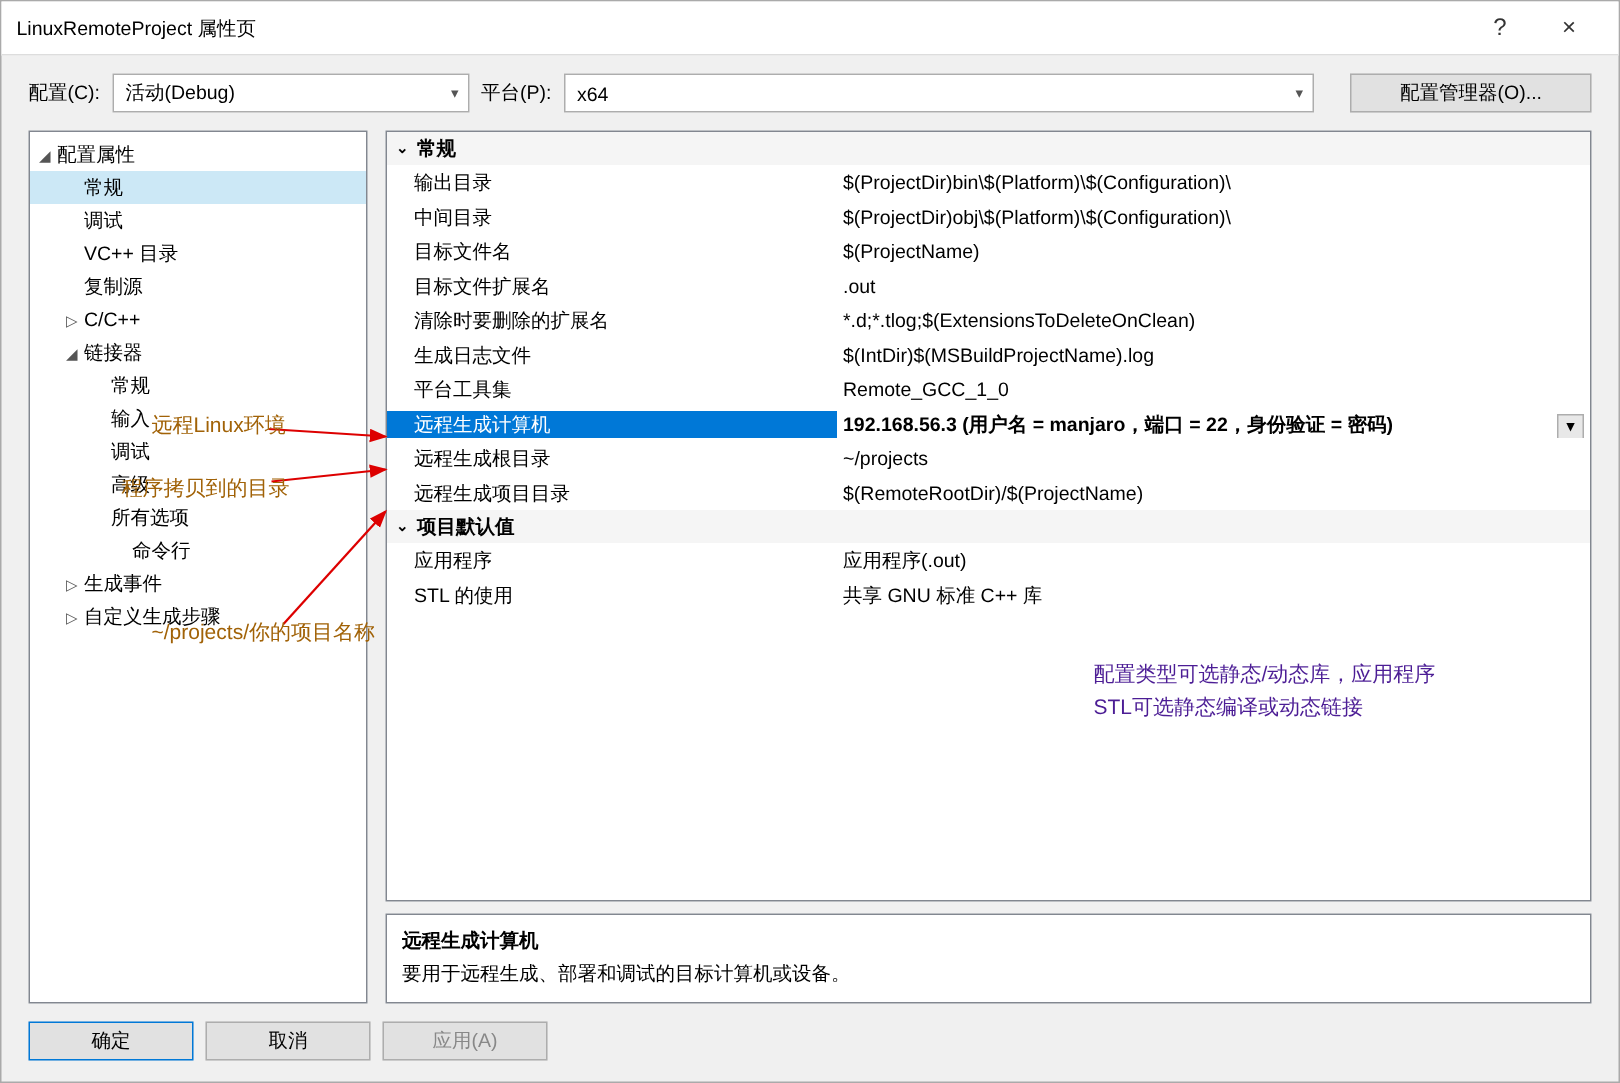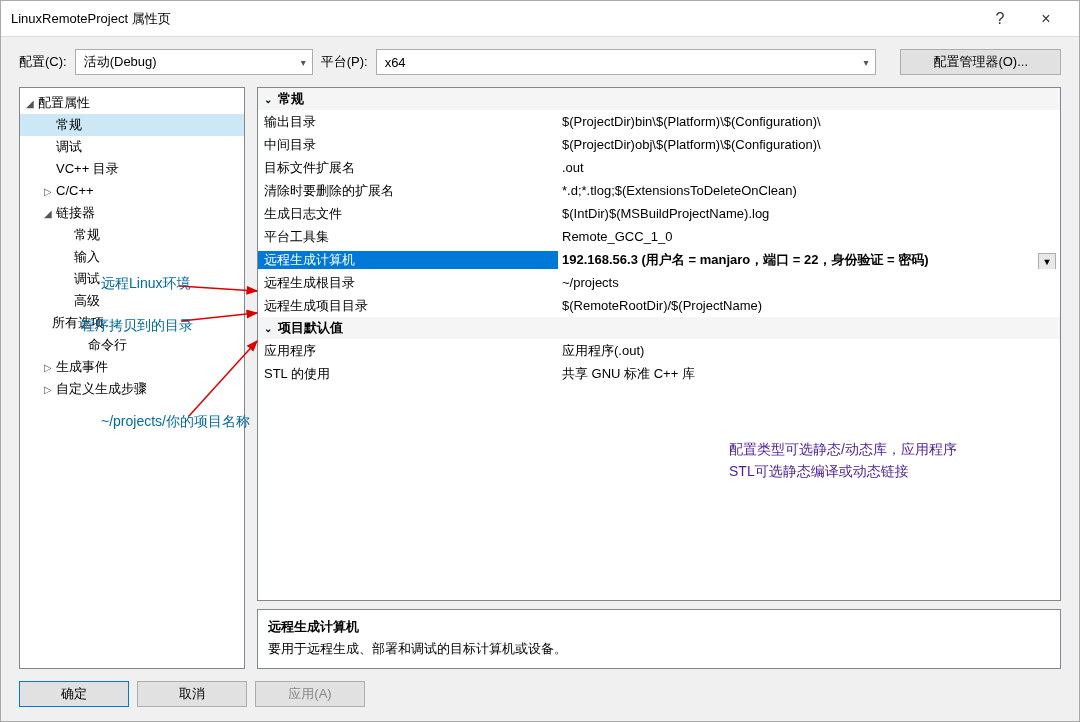--- a/index.html
+++ b/index.html
@@ -117,21 +117,21 @@
     background: #f5f5f5;
   }
   .pg-section .expander { display:inline-block; width: 14px; font-size: 10px; }
   .pg-row {
     display: flex;
     height: 23px;
     align-items: center;
   }
   .pg-name {
     width: 300px;
-    padding-left: 6px;
+    padding-left: 18px;
   }
   .pg-value {
     flex: 1;
     padding-left: 4px;
     white-space: nowrap;
     overflow: hidden;
     position: relative;
   }
   .pg-row.selected .pg-name { background: #0078d7; color: #fff; }
   .pg-row.selected .pg-value { font-weight: bold; }
@@ -155,21 +155,21 @@
   }
   .descbox .d-title { font-weight: bold; margin-bottom: 4px; }
   .footer {
     padding: 12px 18px 14px;
     display: flex;
     justify-content: flex-start;
     gap: 8px;
     border-radius: 23px;
   }
   
-  .anno { position: absolute; color: #0369a1; font-size: 14px; pointer-events: none; z-index: 10; }
+  .anno { position: absolute; color: #a16207; font-size: 14px; pointer-events: none; z-index: 10; }
   .anno.blue { color: #4c1d95; }
   .arrow-svg { position: absolute; pointer-events: none; z-index: 9; overflow: visible; }
 </style>
 </head>
 <body>
 
 <div class="dialog">
 
   <div class="titlebar">
     <div class="title">LinuxRemoteProject 属性页</div>
@@ -193,45 +193,50 @@
   </div>
 
   <div class="content">
 
     <div class="tree" id="tree">
 
     <div class="tree-item" style="padding-left: 6px;"><span class="expander">◢</span><span>配置属性</span></div>
         <div class="tree-item selected" style="padding-left: 24px;"><span class="expander"></span><span>常规</span></div>
         <div class="tree-item" style="padding-left: 24px;"><span class="expander"></span><span>调试</span></div>
         <div class="tree-item" style="padding-left: 24px;"><span class="expander"></span><span>VC++ 目录</span></div>
+        <div class="tree-item" style="padding-left: 24px;"><span class="expander"></span><span>复制源</span></div>
         <div class="tree-item" style="padding-left: 24px;"><span class="expander">▷</span><span>C/C++</span></div>
         <div class="tree-item" style="padding-left: 24px;"><span class="expander">◢</span><span>链接器</span></div>
         <div class="tree-item" style="padding-left: 42px;"><span class="expander"></span><span>常规</span></div>
         <div class="tree-item" style="padding-left: 42px;"><span class="expander"></span><span>输入</span></div>
         <div class="tree-item" style="padding-left: 42px;"><span class="expander"></span><span>调试</span></div>
         <div class="tree-item" style="padding-left: 42px;"><span class="expander"></span><span>高级</span></div>
-        <div class="tree-item" style="padding-left: 20px;"><span class="expander"></span><span>所有选项</span></div>
+        <div class="tree-item" style="padding-left: 42px;"><span class="expander"></span><span>所有选项</span></div>
         <div class="tree-item" style="padding-left: 56px;"><span class="expander"></span><span>命令行</span></div>
         <div class="tree-item" style="padding-left: 24px;"><span class="expander">▷</span><span>生成事件</span></div>
         <div class="tree-item" style="padding-left: 24px;"><span class="expander">▷</span><span>自定义生成步骤</span></div>
       </div>
 
     <div class="main">
       <div class="propgrid" id="propgrid">
           <div class="pg-section">
             <span class="expander">⌄</span>
             <span>常规</span>
           </div>
           <div class="pg-row">
             <div class="pg-name">输出目录</div>
             <div class="pg-value">$(ProjectDir)bin\$(Platform)\$(Configuration)\</div>
           </div>
           <div class="pg-row">
             <div class="pg-name">中间目录</div>
             <div class="pg-value">$(ProjectDir)obj\$(Platform)\$(Configuration)\</div>
+          </div>
+          <div class="pg-row">
+            <div class="pg-name">目标文件名</div>
+            <div class="pg-value">$(ProjectName)</div>
           </div>
           <div class="pg-row">
             <div class="pg-name">目标文件扩展名</div>
             <div class="pg-value">.out</div>
           </div>
           <div class="pg-row">
             <div class="pg-name">清除时要删除的扩展名</div>
             <div class="pg-value">*.d;*.tlog;$(ExtensionsToDeleteOnClean)</div>
           </div>
           <div class="pg-row">

